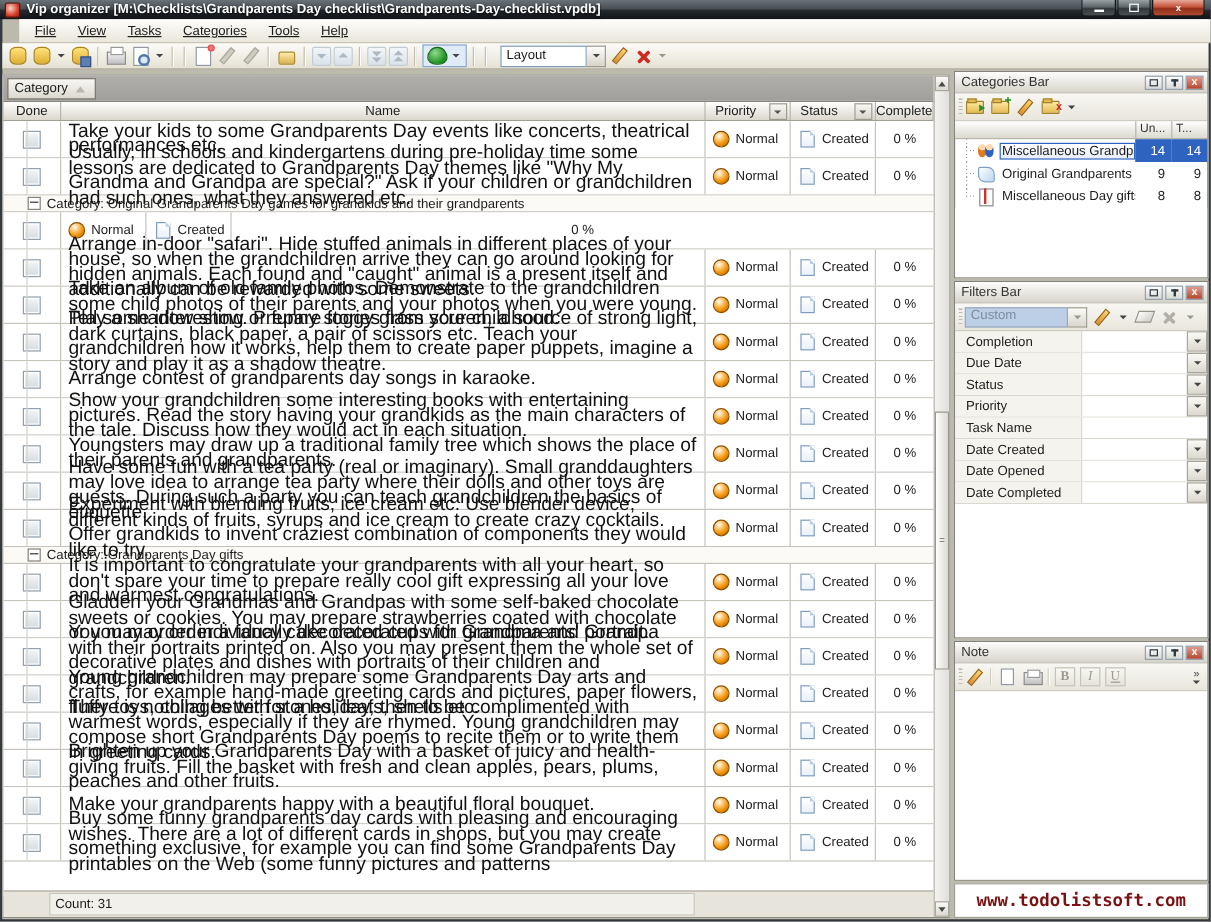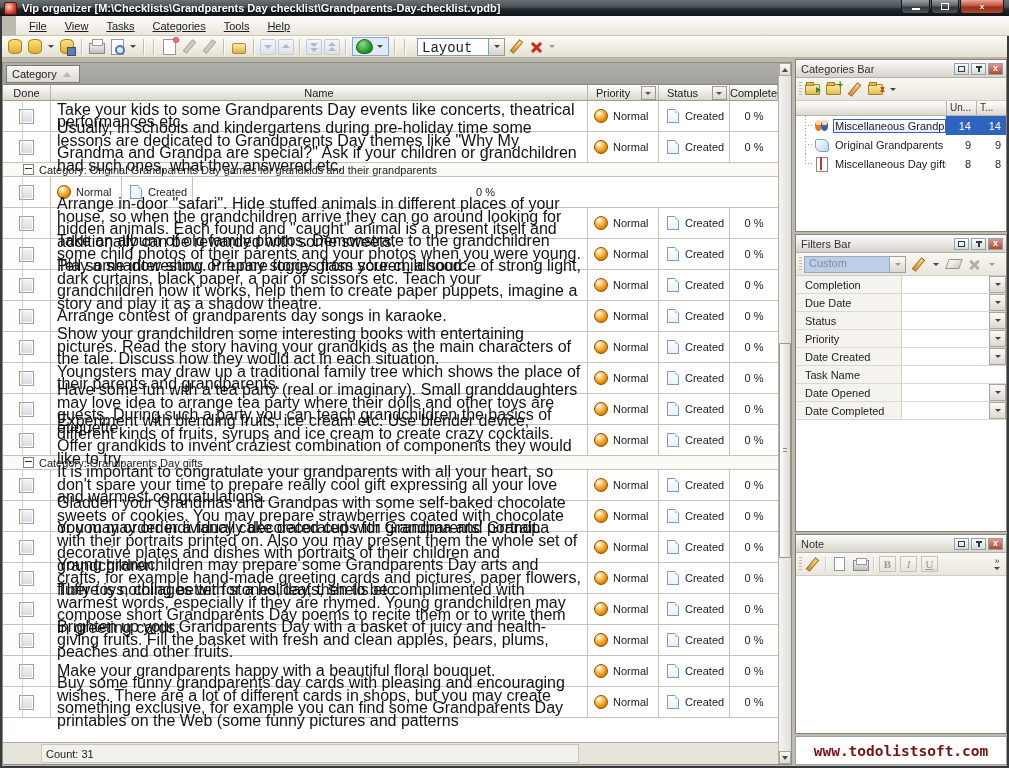--- a/index.html
+++ b/index.html
@@ -46,21 +46,21 @@
   .chev{width:14px;height:14px;position:relative;background:linear-gradient(#f3f6f9,#d9e2ea);border:1px solid #c2ccd6;border-radius:2px;}
   .chev i{position:absolute;left:3px;width:0;height:0;border-left:4px solid transparent;border-right:4px solid transparent;}
   .chev.down i{top:5px;border-top:4px solid #aeb9c4;}
   .chev.up i{top:4px;border-bottom:4px solid #aeb9c4;}
   .chev.ddown i.a{top:3px;border-top:4px solid #aeb9c4}.chev.ddown i.b{top:8px;border-top:4px solid #aeb9c4}
   .chev.dup i.a{top:2px;border-bottom:4px solid #aeb9c4}.chev.dup i.b{top:7px;border-bottom:4px solid #aeb9c4}
   .togglebox{display:flex;align-items:center;border:1px solid #8ba7cc;background:#e1ebf8;padding:1px 3px;gap:2px;}
   .lamp{width:15px;height:13px;background:radial-gradient(circle at 38% 32%,#8fdc8f,#1f8f1f 70%);
     border:1px solid #156a1a;border-radius:50% 50% 46% 46%/62% 62% 40% 40%;}
   .combo{display:flex;margin-left:6px;}
-  .combo .fld{width:62px;height:14px;background:#fff;border:1px solid #7f9db9;padding:1px 4px;font-size:14px;font-family:Liberation Mono, monospace;}
+  .combo .fld{width:62px;height:14px;background:#fff;border:1px solid #7f9db9;padding:1px 4px;font-size:11px;}
   .combo .cbtn{width:16px;height:18px;background:linear-gradient(#fdfdfc,#d8d4c9);border:1px solid #9c998e;border-left:none;
     display:flex;align-items:center;justify-content:center;box-sizing:border-box;}
   .xmark{position:relative;width:12px;height:12px;}
   .xmark::before,.xmark::after{content:'';position:absolute;left:5px;top:0;width:3px;height:13px;background:#cf2b20;border-radius:1px;}
   .xmark::before{transform:rotate(45deg)}.xmark::after{transform:rotate(-45deg)}
   
   .gridwrap{position:absolute;left:2px;top:62px;width:790px;height:703px;background:#fff;border:1px solid #8f8c81;box-sizing:border-box;}
   .groupby{position:absolute;left:0;top:0;right:13px;height:22px;background:linear-gradient(#b0afac,#a09f9b);
     border-bottom:1px solid #88867f;padding:2px 0 0 3px;box-sizing:border-box;}
   .gbox{display:inline-flex;align-items:center;height:16px;padding:0 8px 0 5px;background:linear-gradient(#f8f7f4,#dcd9d0);
@@ -735,29 +735,29 @@
           </span>
         </div>
         <div class="frow">
           <span class="flabel">Priority</span>
           <span class="fval"></span>
           <span class="fdd">
             <span class="dd"></span>
           </span>
         </div>
         <div class="frow">
+          <span class="flabel">Task Name</span>
+          <span class="fval"></span>
+        </div>
+        <div class="frow">
           <span class="flabel">Date Created</span>
           <span class="fval"></span>
           <span class="fdd">
             <span class="dd"></span>
           </span>
-        </div>
-        <div class="frow">
-          <span class="flabel">Task Name</span>
-          <span class="fval"></span>
         </div>
         <div class="frow">
           <span class="flabel">Date Opened</span>
           <span class="fval"></span>
           <span class="fdd">
             <span class="dd"></span>
           </span>
         </div>
         <div class="frow">
           <span class="flabel">Date Completed</span>

